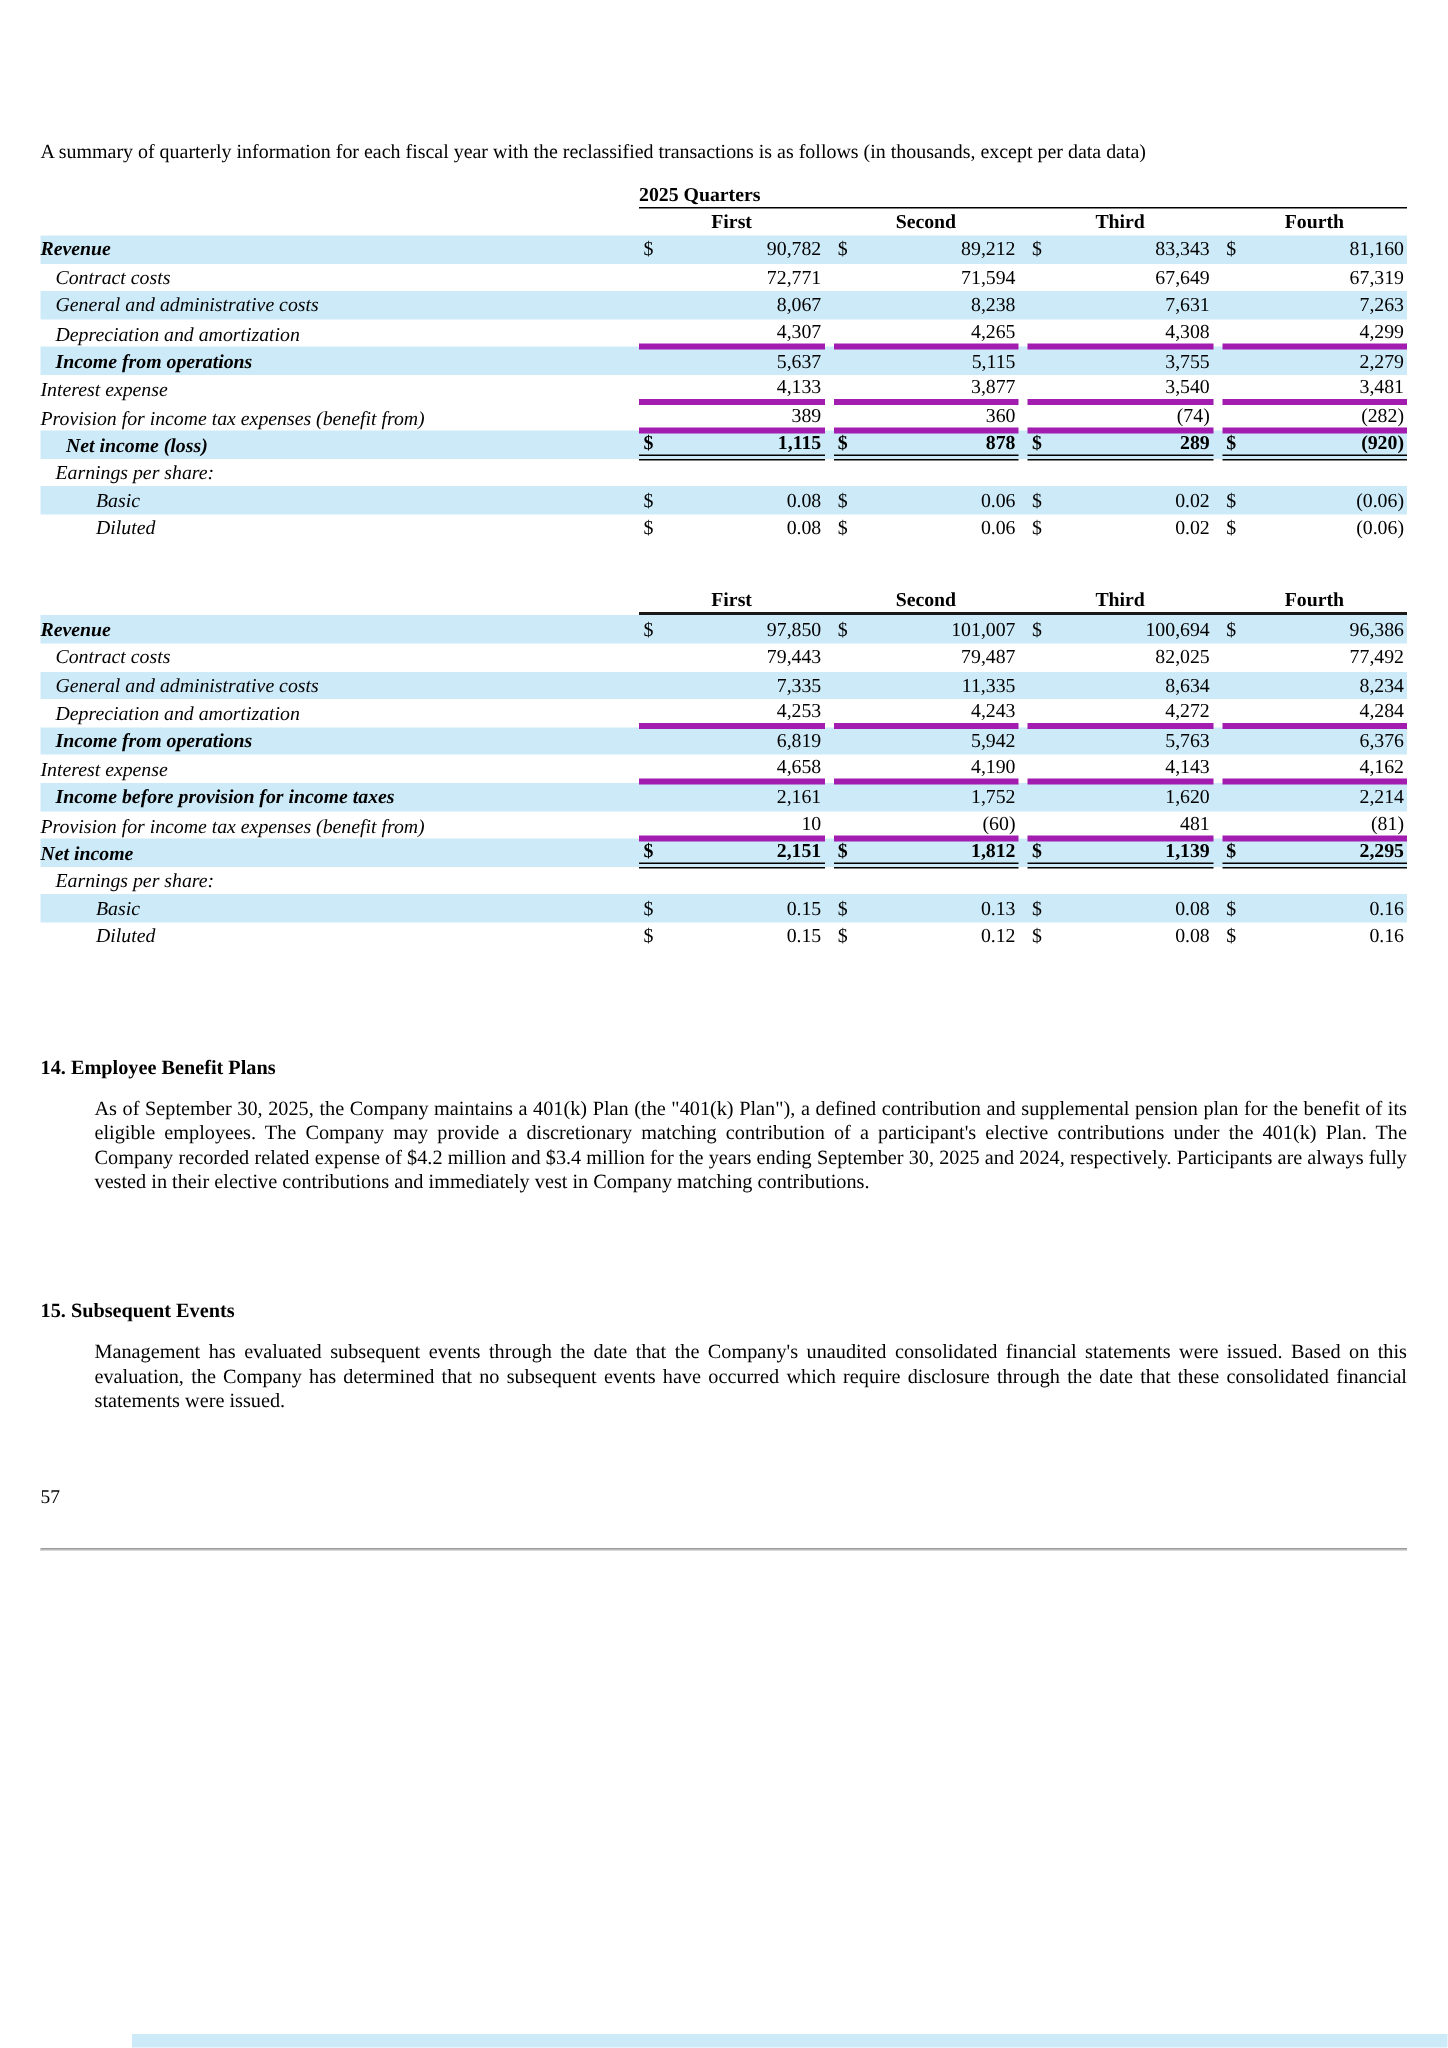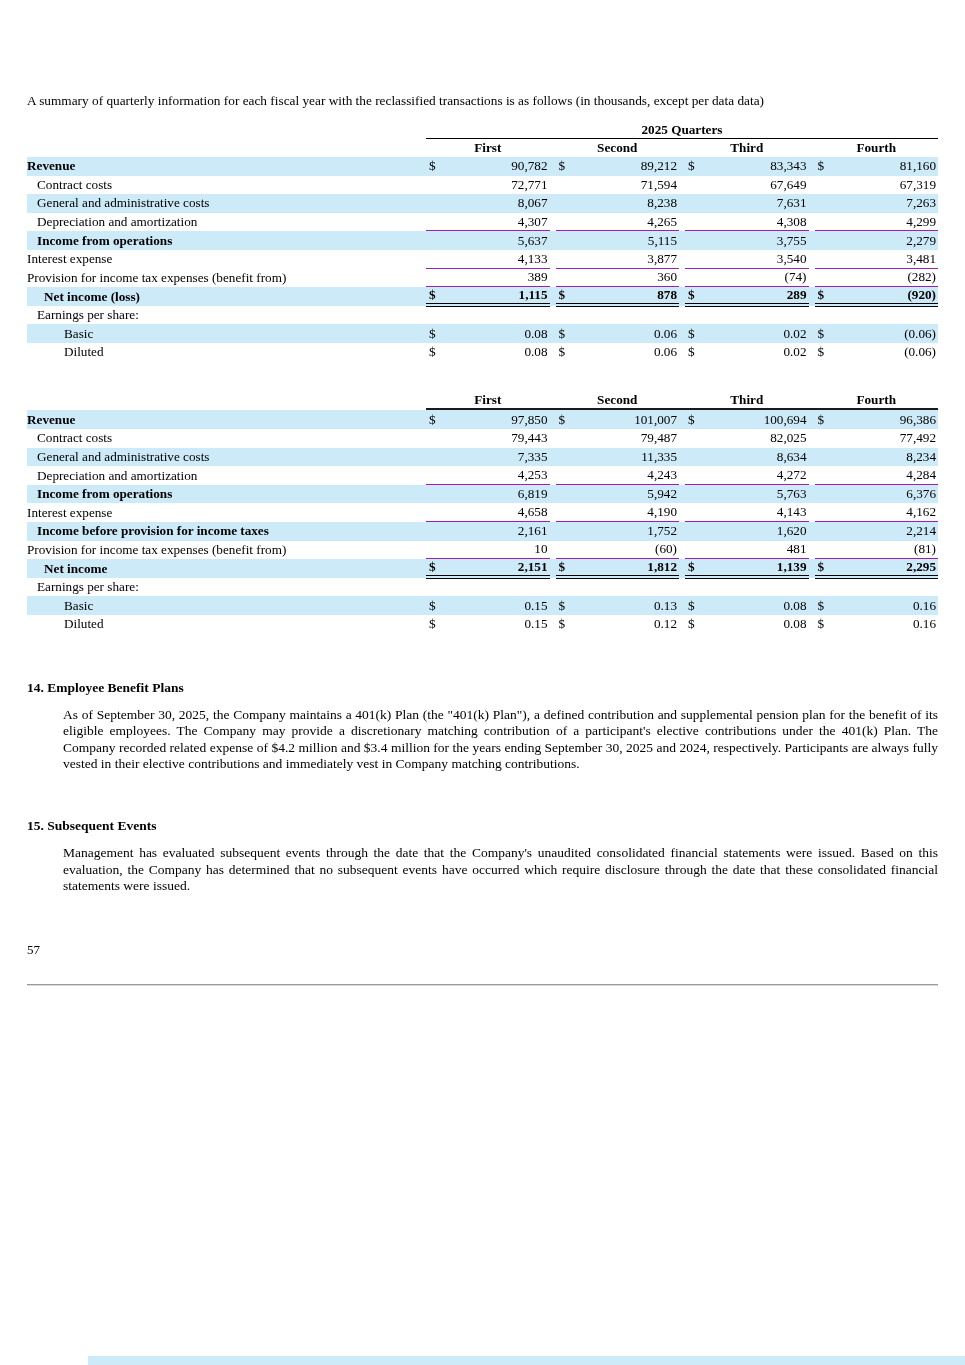--- a/index.html
+++ b/index.html
@@ -13,45 +13,45 @@
   .intro { font-size:13.3px; line-height:1.2; }
 
   
   .fin-table { margin-top:12px; font-size:13.2px; }
   .fin-table + .fin-table { margin-top:31px; }
 
   .t-title-row, .t-names-row {
     display:grid; grid-template-columns:393px 1fr; column-gap:6px;
   }
   .t-title {
-    font-weight:bold; text-align:center; border-bottom:1px solid #000;
+    font-weight:bold; border-bottom:1px solid #000;
     height:18px; line-height:17px;
   }
   .t-names { display:grid; grid-template-columns:repeat(4,1fr); column-gap:6px;
     height:18px; align-items:center; }
   .t-names.names-ul { border-bottom:2px solid #1a1a1a; }
   .t-colname { text-align:center; font-weight:bold; }
 
   .trow {
     display:grid; grid-template-columns:393px repeat(4,1fr); column-gap:6px;
     height:18.6px; align-items:stretch;
   }
   .trow.hl { background:#cdeaf8; }
-  .t-rowlabel { white-space:nowrap; align-self:center; }
+  .t-rowlabel { white-space:nowrap; align-self:center;font-style:italic; }
   .trow.lbl-b .t-rowlabel { font-weight:bold; }
 
   .grp { display:flex; justify-content:space-between; align-items:center;
     padding:0 2px 0 3px; min-width:0; }
-  .grp.ul1 { border-bottom:1px solid #a21caf;align-items:center; }
+  .grp.ul1 { border-bottom:4px solid #a21caf;align-items:center; }
   .grp.ul2 { border-bottom:4px double #000; }
   .grp.val-b span { font-weight:bold; }
   .val { text-align:right; white-space:nowrap; }
 
   
-  .sec-h { font-size:13.5px; font-weight:bold; margin-top:46px; }
+  .sec-h { font-size:13.5px; font-weight:bold; margin-top:70px; }
   .body-p { font-size:13.5px; text-align:justify; line-height:1.22; margin-top:11px;margin-left:36px; }
 
   .page-num { text-align:left; font-size:13px; margin-top:47px; }
   .footer-rule { margin-top:26px; height:2px; border:none;
     background:#9b9b9b; border-bottom:1px solid #d9d9d9; }
 
   .bottom-bar { position:absolute; left:88px; right:0; bottom:0; height:9px;
     background:#cdeaf8; }
 </style>
 </head>
@@ -442,21 +442,21 @@
         <div class="grp ul1">
           <span class="dollar"></span>
           <span class="val">481</span>
         </div>
         <div class="grp ul1">
           <span class="dollar"></span>
           <span class="val">(81)</span>
         </div>
       </div>
       <div class="trow hl lbl-b">
-        <div class="t-rowlabel" style="padding-left: 17px;">Net income</div>
+        <div class="t-rowlabel" style="">Net income</div>
         <div class="grp ul2 val-b">
           <span class="dollar">$</span>
           <span class="val">2,151</span>
         </div>
         <div class="grp ul2 val-b">
           <span class="dollar">$</span>
           <span class="val">1,812</span>
         </div>
         <div class="grp ul2 val-b">
           <span class="dollar">$</span>

